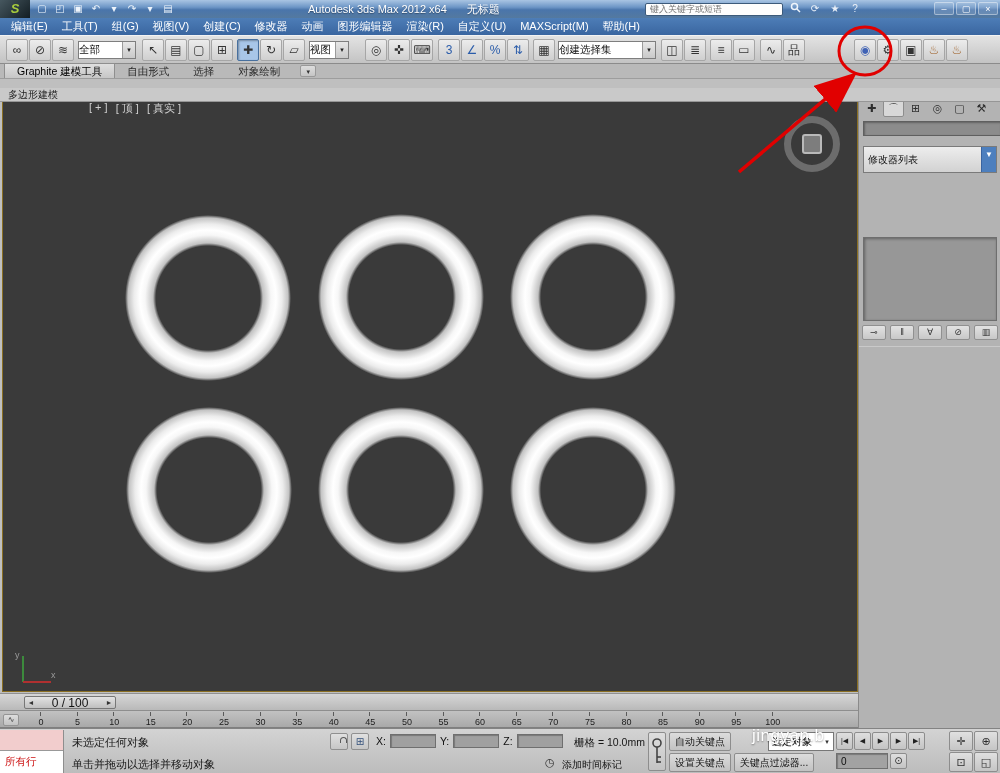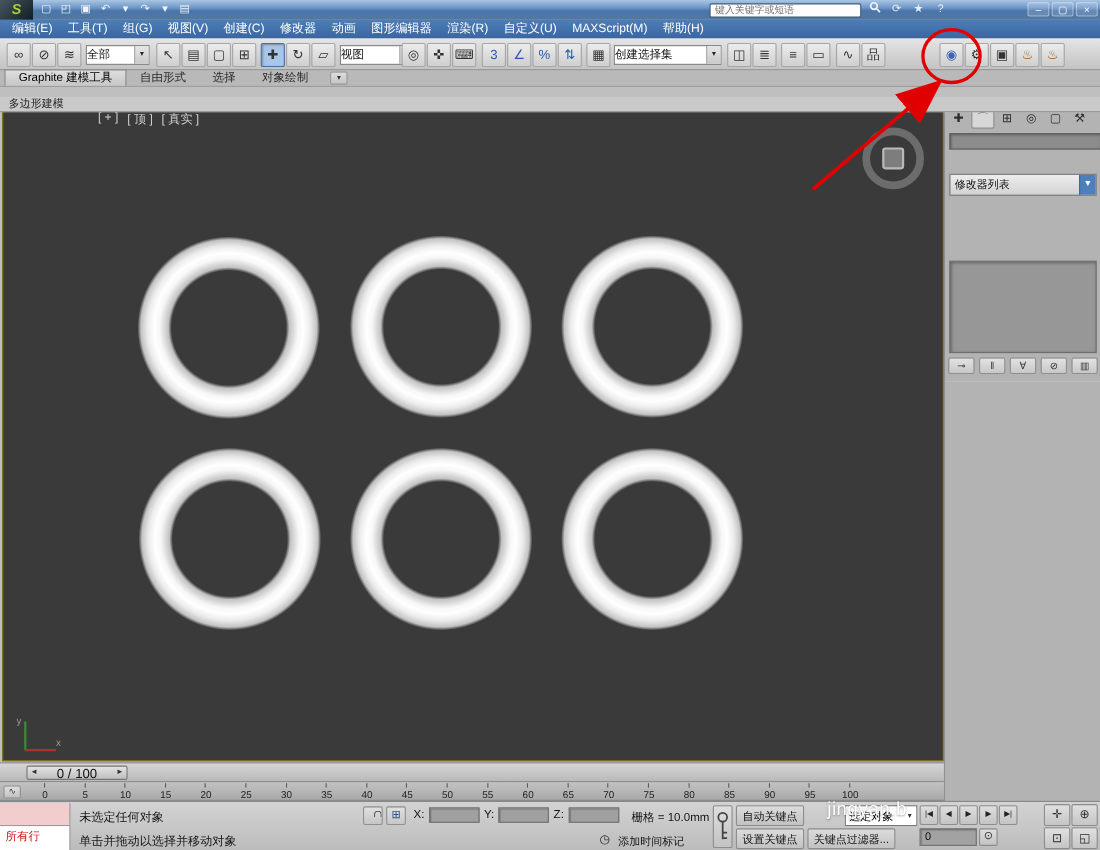--- a/index.html
+++ b/index.html
@@ -87,21 +87,21 @@
   
   .cmdpanel { position:absolute; left:858px; top:94px; width:142px; height:634px;
     background:#b3b3b3; border-left:1px solid #8a8a8a; }
   .cp-tabs { position:absolute; left:2px; top:4px; display:flex; gap:1px; }
   .cp-tab { width:21px; height:19px; font-size:11px; line-height:18px; text-align:center;
     color:#2e2e2e; background:transparent; border:1px solid transparent; padding:0; border-radius:2px; }
   .cp-tab.active { background:#d8d8d8; border-color:#8d8d8d; }
   .cp-name-row { position:absolute; left:4px; top:27px; width:134px; display:flex; gap:3px; }
   .cp-name { flex:1; height:15px; background:#8c8c8c; border:1px solid #5f5f5f;
     box-shadow:inset 1px 1px 2px rgba(0,0,0,.3); font-size:10px; color:#111; padding:0 2px; }
-  .cp-modlist { position:absolute; left:4px; top:64px; width:134px; height:20px;
+  .cp-modlist { position:absolute; left:4px; top:52px; width:134px; height:27px;
     background:linear-gradient(#ededed,#d2d2d2); border:1px solid #7a7a7a; display:flex; align-items:center; }
   .cp-modlist .val { flex:1; font-size:10px; padding-left:4px; color:#111; }
   .cp-modlist .arrow { width:15px; align-self:stretch; background:#4d7fbe; color:#fff;
     font-size:8px; line-height:15px; text-align:center; border-left:1px solid #3a64a0; }
   .cp-grid { position:absolute; left:3px; top:68px; width:136px; display:grid;
     grid-template-columns:1fr 1fr; gap:2px; }
   .cp-btn { height:16px; font-size:9px; color:#1c2a56; background:linear-gradient(#e7e5e0,#cbc8c2);
     border:1px solid #8b8b8b; border-radius:2px; padding:0 1px; white-space:nowrap; overflow:hidden; }
   .cp-stack { position:absolute; left:4px; top:143px; width:134px; height:84px;
     background:#979797; border:1px solid #6e6e6e; box-shadow:inset 1px 1px 3px rgba(0,0,0,.35); }
@@ -179,20 +179,24 @@
 
         <span class="qa-btn">▾</span>
 
         <span class="qa-btn">↷</span>
 
         <span class="qa-btn">▾</span>
 
         <span class="qa-btn">▤</span>
 
     </div>
+    <div class="tb-title">
+      <span>Autodesk 3ds Max 2012 x64</span>
+      <span>无标题</span>
+    </div>
     <div class="infocenter">
       <input class="ic-search" placeholder="键入关键字或短语" style="">
       <span class="ic-btn">
         <svg width="11" height="11" viewBox="0 0 11 11">
           <circle cx="4.5" cy="4.5" r="3" fill="none" stroke="#eef4fb" stroke-width="1.5"></circle>
           <line x1="7" y1="7" x2="10" y2="10" stroke="#eef4fb" stroke-width="1.5"></line>
         </svg>
       </span>
 
         <span class="ic-btn">⟳</span>
@@ -268,21 +272,21 @@
     </div>
     <div class="tb-group" style="left:237px">
 
         <button class="tb-btn active">✚</button>
 
         <button class="tb-btn ">↻</button>
 
         <button class="tb-btn ">▱</button>
 
     </div>
-    <div class="tb-dd" style="left:309px;width:68px">
+    <div class="tb-dd" style="left:309px;width:40px">
       <span class="val">视图</span>
       <span class="arrow">▾</span>
     </div>
     <div class="tb-group" style="left:365px">
 
         <button class="tb-btn">◎</button>
 
         <button class="tb-btn">✜</button>
 
         <button class="tb-btn">⌨</button>

